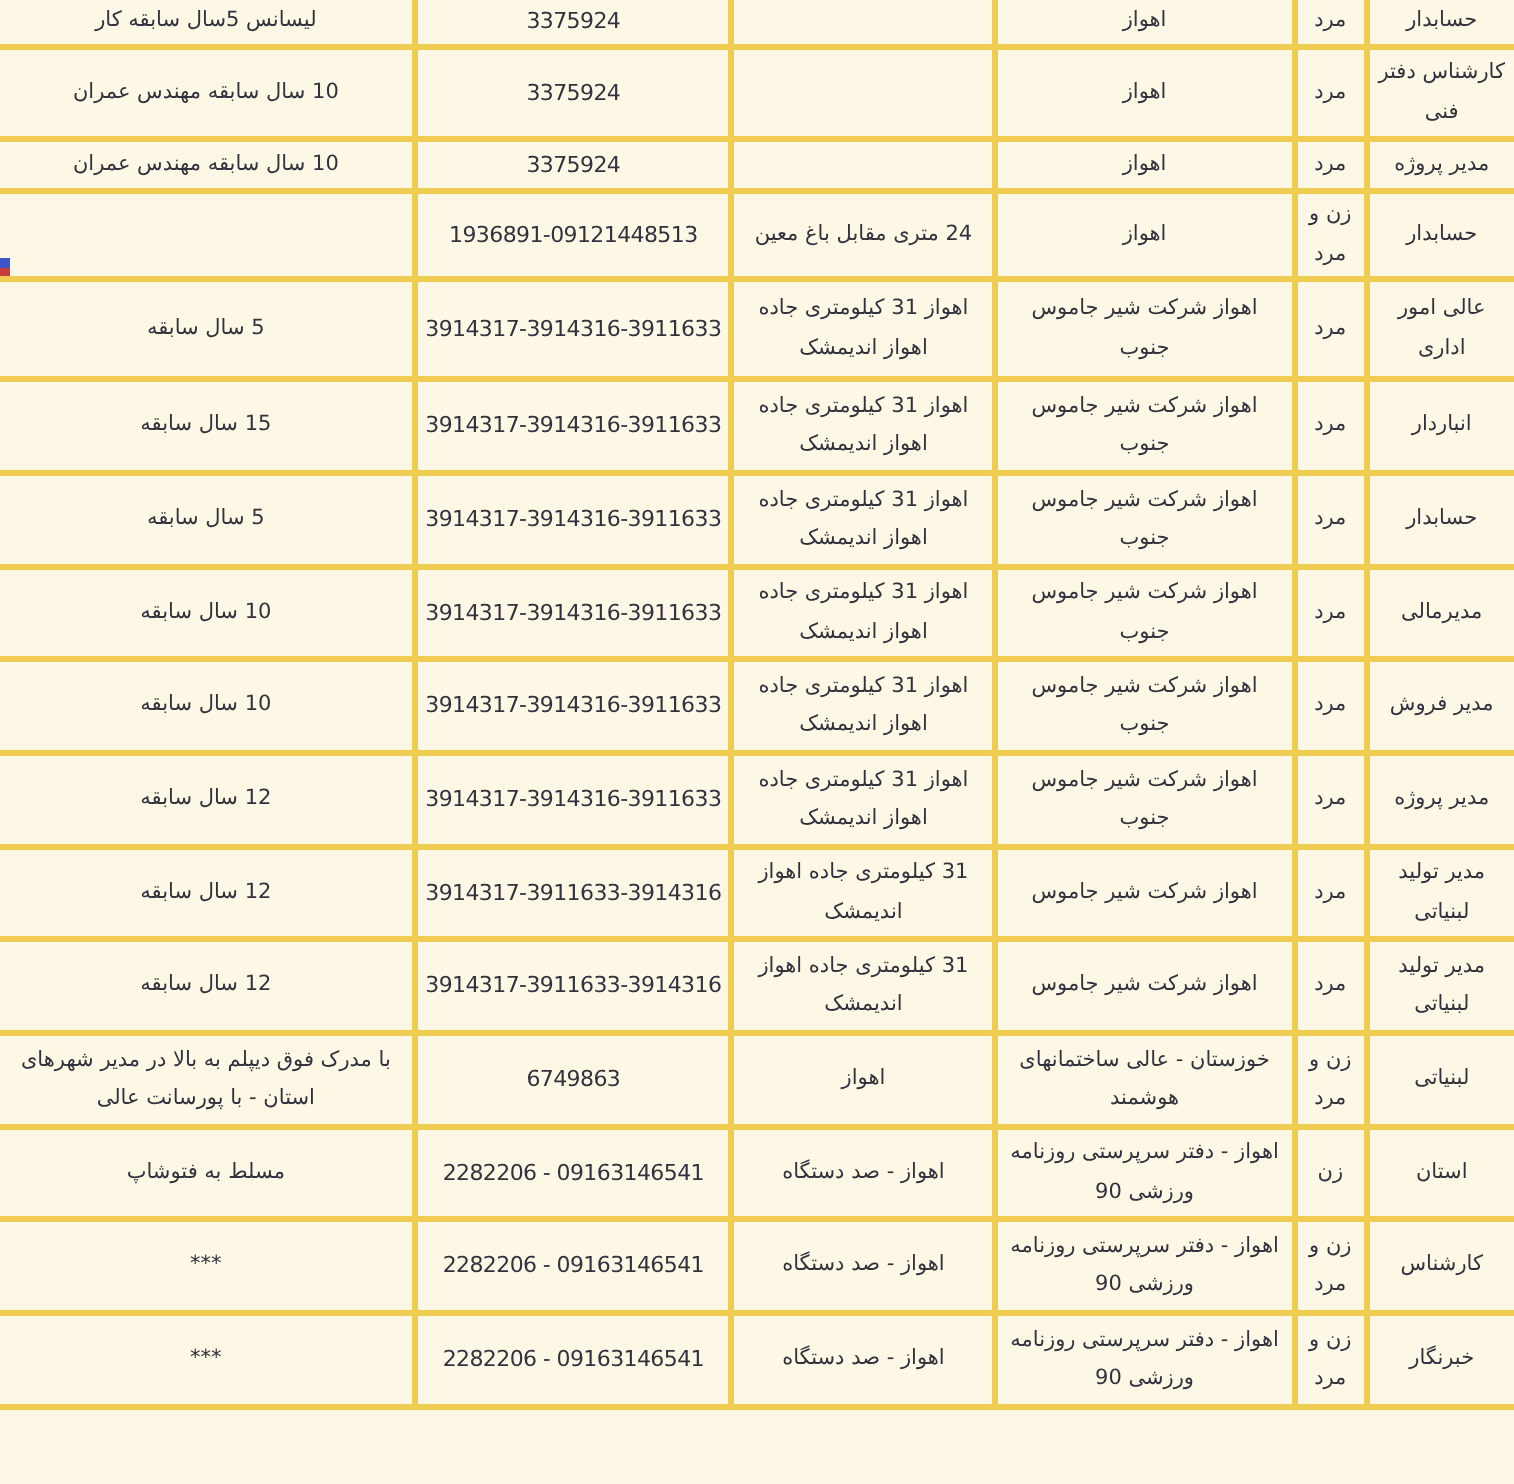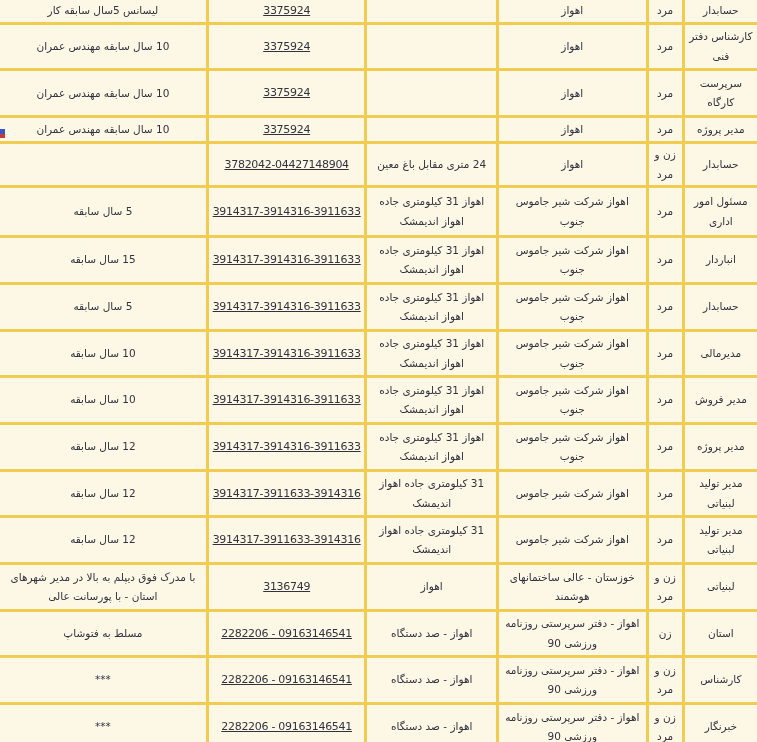--- a/index.html
+++ b/index.html
@@ -28,21 +28,20 @@
     vertical-align:middle;
     padding:1px 4px;
     overflow:hidden;
   }
   table.jobs td.num{
     direction:ltr;
     font-size:11px;
     letter-spacing:-0.3px;
     padding:1px 1px;
     white-space:nowrap;
-    text-decoration:underline;
   }
   col.c-job{width:75px;}
   col.c-gender{width:36px;}
   col.c-loc{width:149px;}
   col.c-addr{width:131px;}
   col.c-phone{width:158px;}
   col.c-req{width:208px;}
   .new-badge{
     position:absolute;
     top:129px;left:0px;
@@ -74,46 +73,38 @@
           <td>لیسانس 5سال سابقه کار</td>
         </tr>
         <tr style="height: 46px; margin-top: 32px;">
           <td>کارشناس دفتر فنی</td>
           <td>مرد</td>
           <td>اهواز</td>
           <td></td>
           <td class="num">3375924</td>
           <td>10 سال سابقه مهندس عمران</td>
         </tr>
-        <tr style="height: 47px;">
-          <td>سرپرست کارگاه</td>
+        <tr style="height: 26px;">
+          <td>مدیر پروژه</td>
           <td>مرد</td>
           <td>اهواز</td>
           <td></td>
           <td class="num">3375924</td>
           <td>10 سال سابقه مهندس عمران</td>
         </tr>
-        <tr style="height: 26px;">
-          <td>مدیر پروژه</td>
-          <td>مرد</td>
-          <td>اهواز</td>
-          <td></td>
-          <td class="num">3375924</td>
-          <td>10 سال سابقه مهندس عمران</td>
-        </tr>
         <tr style="height: 42px;">
           <td>حسابدار</td>
           <td>زن و مرد</td>
           <td>اهواز</td>
           <td>24 متری مقابل باغ معین</td>
-          <td class="num">3782042-04427148904</td>
+          <td class="num">1936891-09121448513</td>
           <td></td>
         </tr>
         <tr style="height: 50px;">
-          <td>مسئول امور اداری</td>
+          <td>عالی امور اداری</td>
           <td>مرد</td>
           <td>اهواز شرکت شیر جاموس جنوب</td>
           <td>اهواز 31 کیلومتری جاده اهواز اندیمشک</td>
           <td class="num">3914317-3914316-3911633</td>
           <td>5 سال سابقه</td>
         </tr>
         <tr style="height: 47px;">
           <td>انباردار</td>
           <td>مرد</td>
           <td>اهواز شرکت شیر جاموس جنوب</td>
@@ -167,21 +158,21 @@
           <td>اهواز شرکت شیر جاموس</td>
           <td>31 کیلومتری جاده اهواز اندیمشک</td>
           <td class="num">3914317-3911633-3914316</td>
           <td>12 سال سابقه</td>
         </tr>
         <tr style="height: 47px;">
           <td>لبنیاتی</td>
           <td>زن و مرد</td>
           <td>خوزستان - عالی ساختمانهای هوشمند</td>
           <td>اهواز</td>
-          <td class="num">3136749</td>
+          <td class="num">6749863</td>
           <td>با مدرک فوق دیپلم به بالا در مدیر شهرهای استان - با پورسانت عالی</td>
         </tr>
         <tr style="height: 46px;">
           <td>استان</td>
           <td>زن</td>
           <td>اهواز - دفتر سرپرستی روزنامه ورزشی 90</td>
           <td>اهواز - صد دستگاه</td>
           <td class="num">2282206 - 09163146541</td>
           <td>مسلط به فتوشاپ</td>
         </tr>

